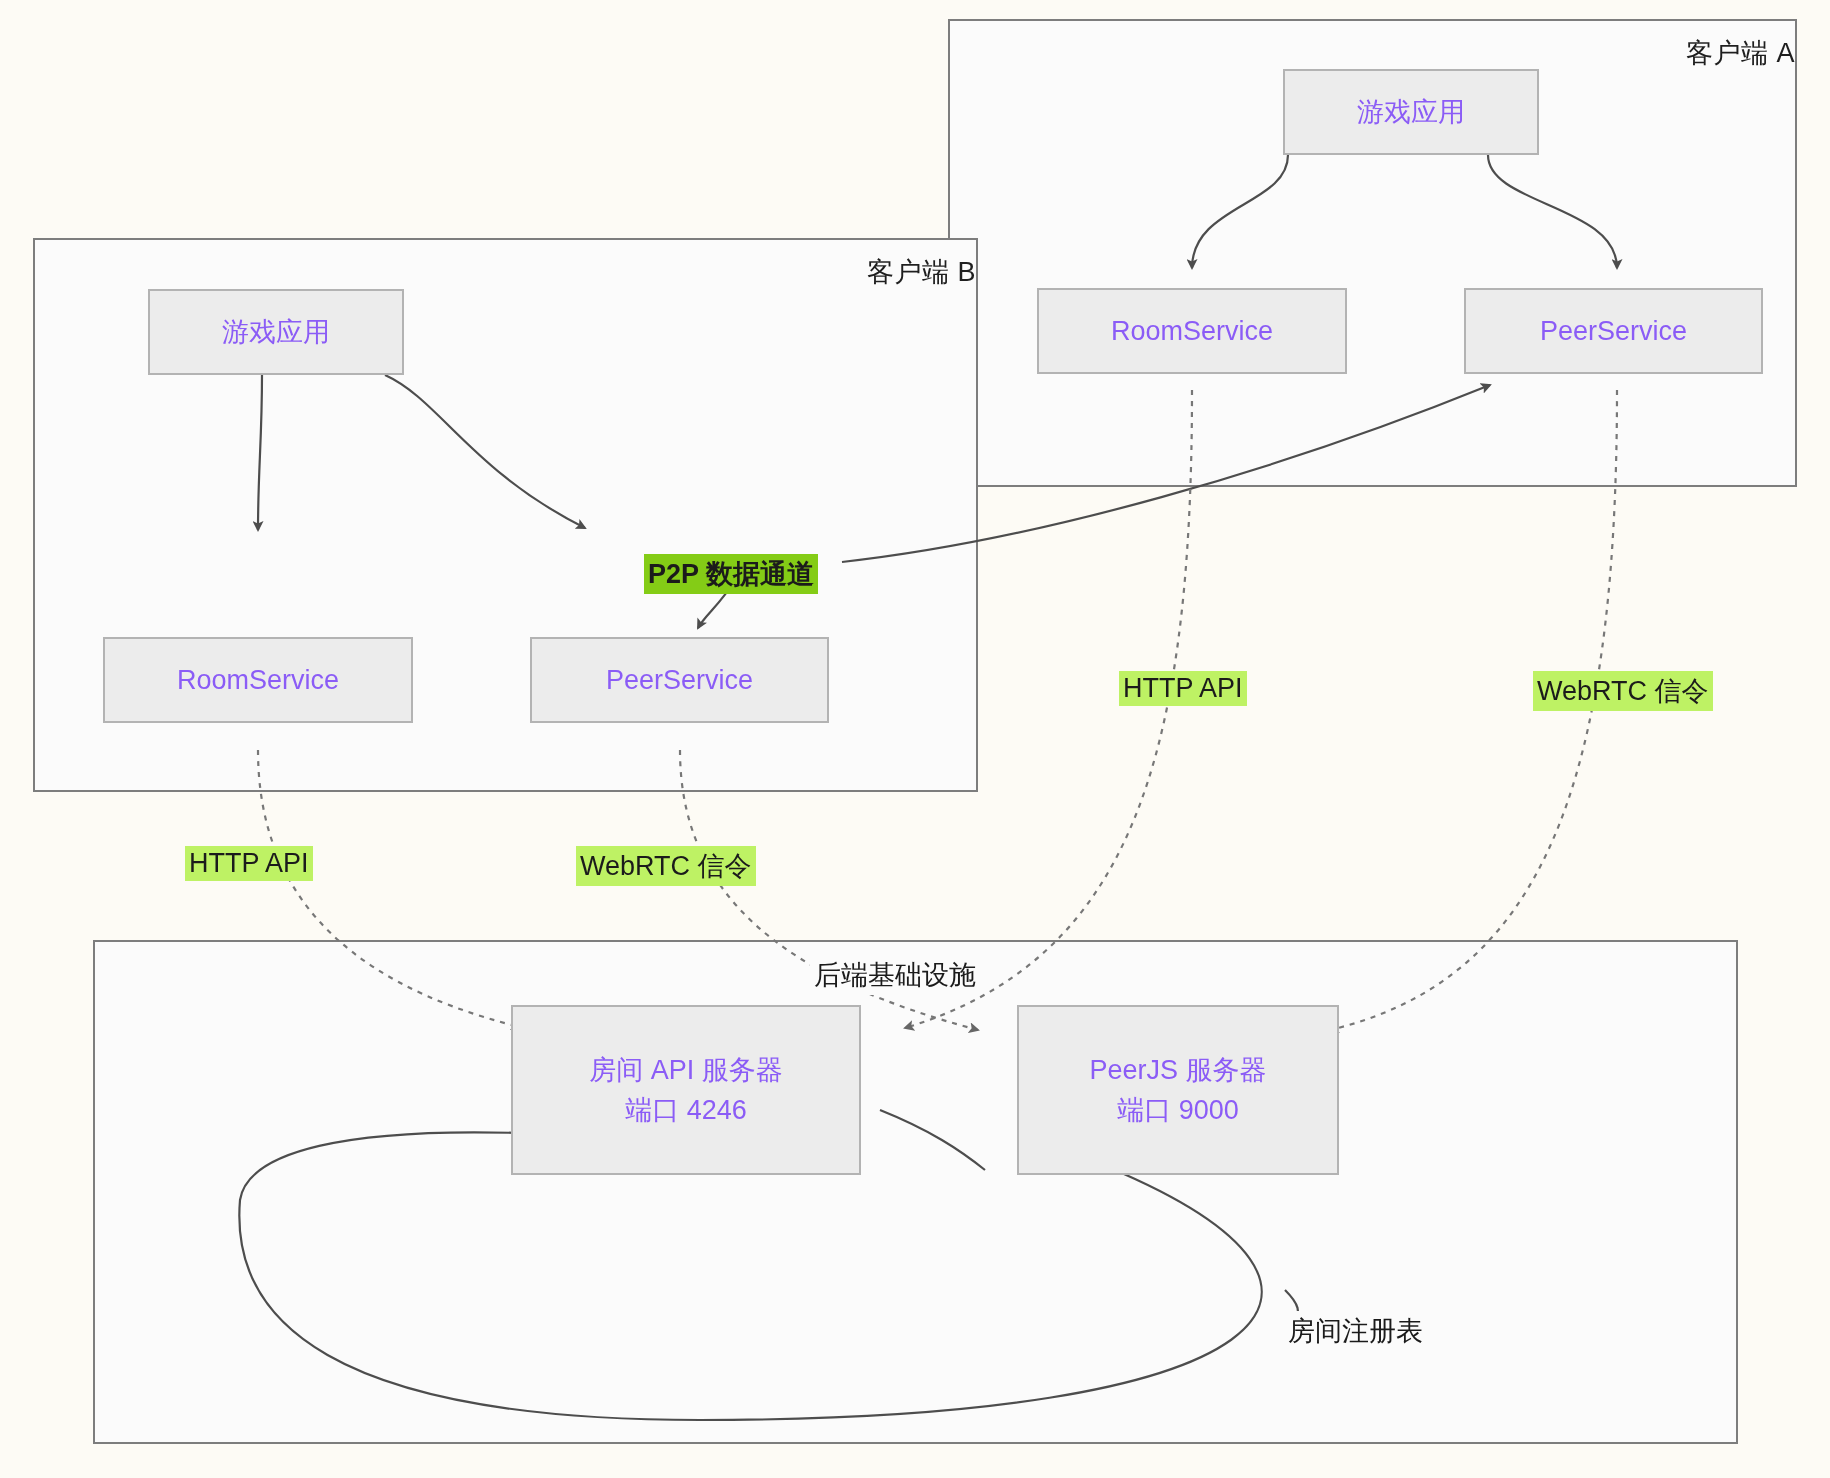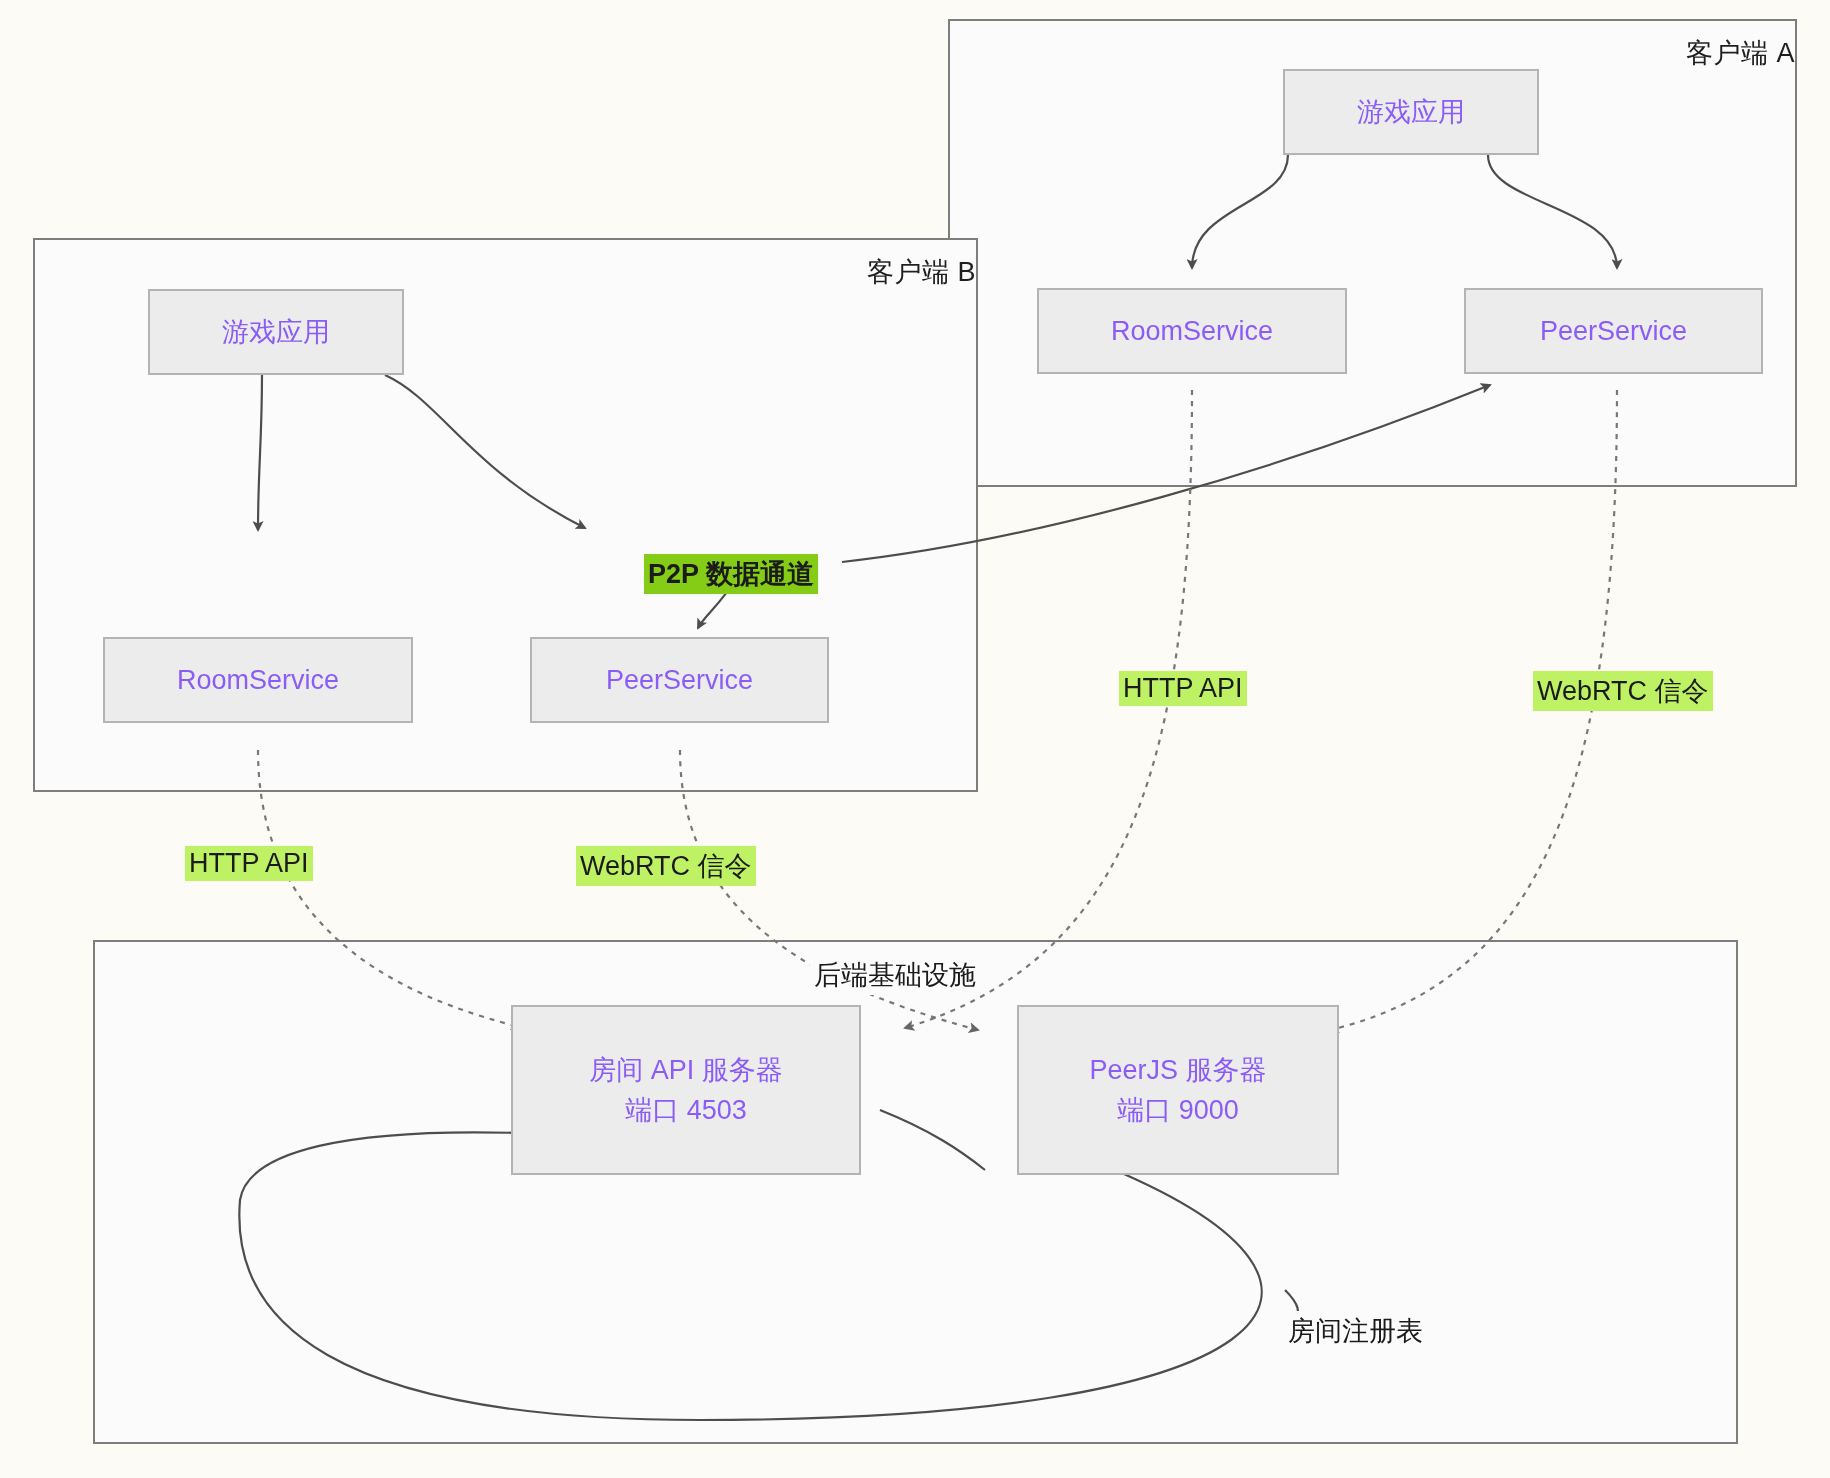--- a/index.html
+++ b/index.html
@@ -141,21 +141,21 @@
   <div class="node-box" style="left:103px; top:637px; width:310px; height:86px;">
     <span>RoomService</span>
   </div>
 
   <div class="node-box" style="left:530px; top:637px; width:299px; height:86px;">
     <span>PeerService</span>
   </div>
 
   <div class="node-box" style="left:511px; top:1005px; width:350px; height:170px;">
     <span>房间 API 服务器</span>
-    <span class="line2">端口 4503</span>
+    <span class="line2">端口 4246</span>
   </div>
 
   <div class="node-box" style="left:977px; top:1005px; width:322px; height:170px;margin-left:40px;">
     <span>PeerJS 服务器</span>
     <span class="line2">端口 9000</span>
   </div>
 
   <div class="edge-label on-white" style="left:810px; top:955px;">后端基础设施</div>
 
   <div class="edge-label" style="left:644px; top:554px; background:#84cc16;font-weight:bold;">P2P 数据通道</div>

